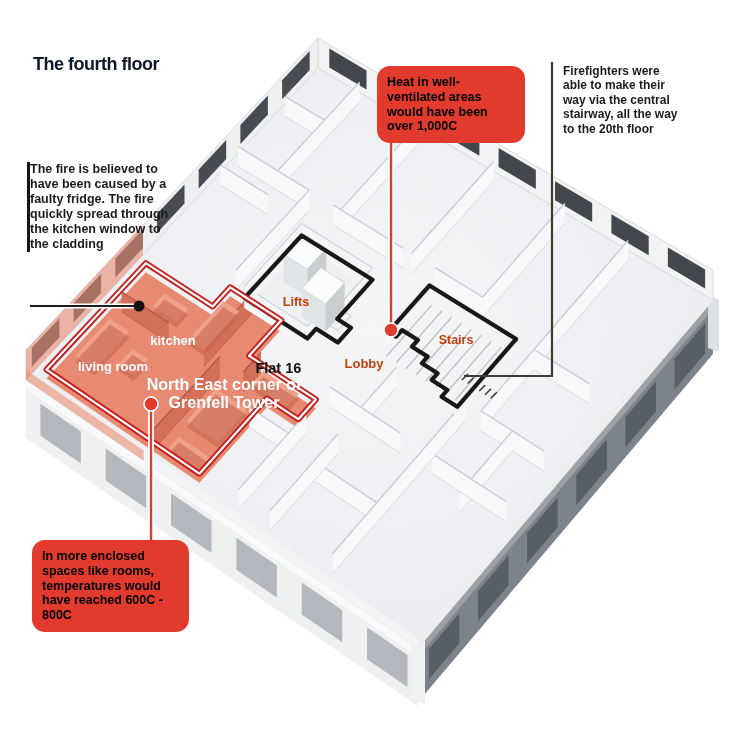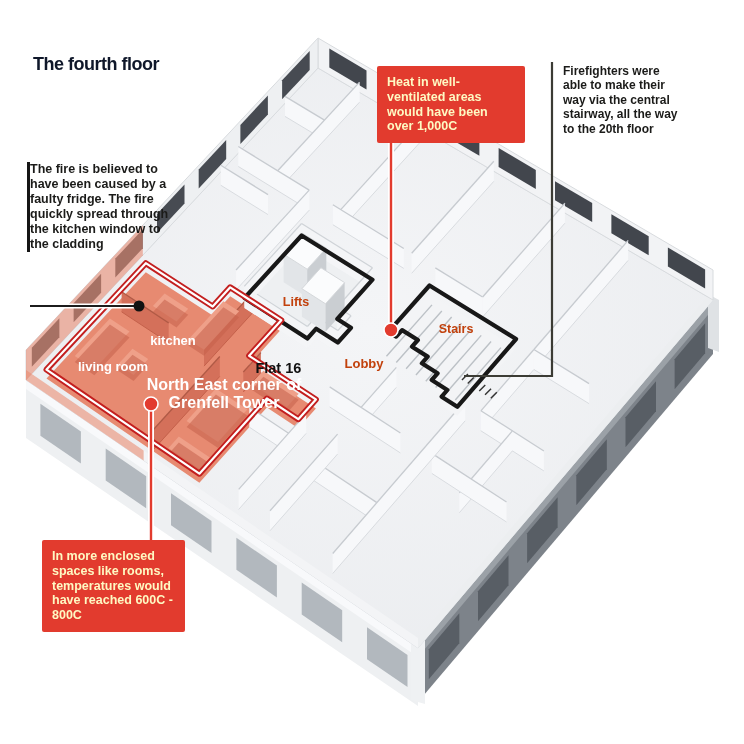--- a/index.html
+++ b/index.html
@@ -5,25 +5,25 @@
   html,body{margin:0;padding:0;background:#ffffff;}
   #canvas{position:relative;width:744px;height:744px;background:#ffffff;overflow:hidden;
           font-family:"Liberation Sans", sans-serif;}
   #scene{position:absolute;left:0;top:0;z-index:1;}
   .ov{position:absolute;z-index:3;}
   .title{left:33px;top:54px;font-size:18px;font-weight:800;color:#0f172a;letter-spacing:-0.5px;}
   .subtitle{left:33px;top:91px;width:208px;font-size:12.5px;line-height:1.17;font-weight:700;color:#1b1b19;}
   .callout-left{left:27px;top:162px;width:152px;border-left:3px solid #161616;padding-left:0;
                 font-size:12.5px;line-height:1.2;font-weight:700;color:#1b1b19;}
   .callout-right{left:563px;top:64px;width:118px;font-size:12px;line-height:1.2;font-weight:700;color:#1b1b19;}
-  .redbox{background:#e23b2e;color:#fef9c3;font-size:12.5px;line-height:1.18;font-weight:700;
-          padding:9px 10px;border-radius:2px;box-sizing:border-box;}
+  .redbox{background:#e23b2e;color:#000000;font-size:12.5px;line-height:1.18;font-weight:700;
+          padding:9px 10px;border-radius:13px;box-sizing:border-box;}
   .redbox strong{font-weight:800;}
   .redbox.heat{left:377px;top:66px;width:148px;min-height:55px;}
-  .redbox.enclosed{left:32px;top:540px;width:143px;min-height:74px;margin-left:10px;}
+  .redbox.enclosed{left:32px;top:540px;width:157px;min-height:74px;}
   .maplabel{transform:translate(-50%,-50%);white-space:nowrap;font-weight:700;}
   .lab-white{color:#ffffff;font-size:13px;}
   .lab-black{color:#c2410c;font-size:13px;}
   .flat16{left:224px;top:386px;transform:translate(-50%,-50%);text-align:center;white-space:nowrap;}
   .flat16 .t{color:#111111;font-size:14.5px;font-weight:800;text-align:right;}
   .flat16 .s{color:#ffffff;font-size:16px;font-weight:700;line-height:1.15;}
 </style>
 </head>
 <body>
 
@@ -253,14 +253,14 @@
   <div class="ov maplabel lab-white" style="left:97px;top:366px;margin-left:16px;">living room</div>
 
   <div class="ov flat16">
     <div class="t">Flat 16</div>
     <div class="s">North East corner of</div>
     <div class="s">Grenfell Tower</div>
   </div>
 
   <div class="ov maplabel lab-black" style="left:296px;top:302px;font-size:12.5px;">Lifts</div>
   <div class="ov maplabel lab-black" style="left:364px;top:363px;">Lobby</div>
-  <div class="ov maplabel lab-black" style="left:456px;top:329px;font-size:12.5px;">Stairs</div>
+  <div class="ov maplabel lab-black" style="left:456px;top:340px;font-size:12.5px;">Stairs</div>
 </div>
 
 </body></html>

